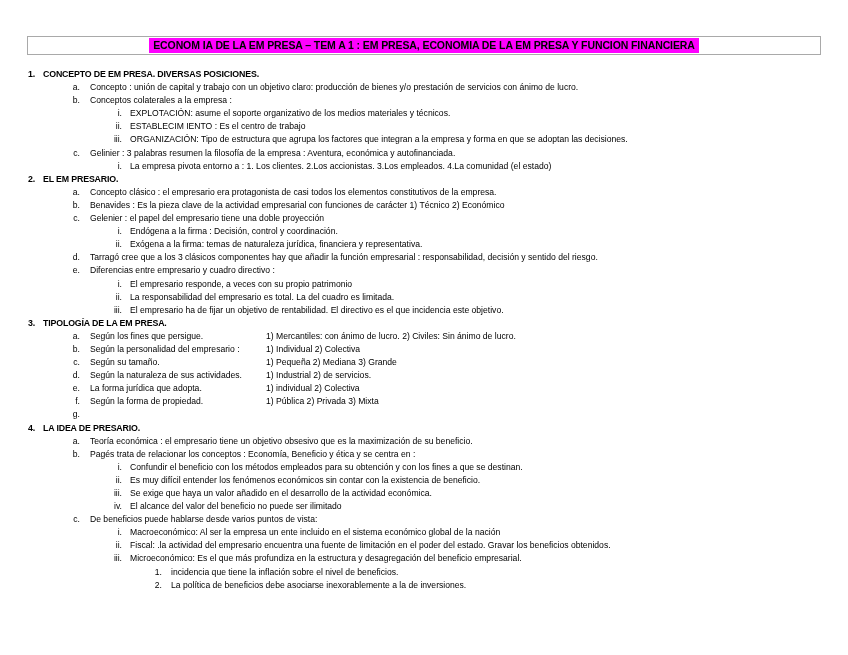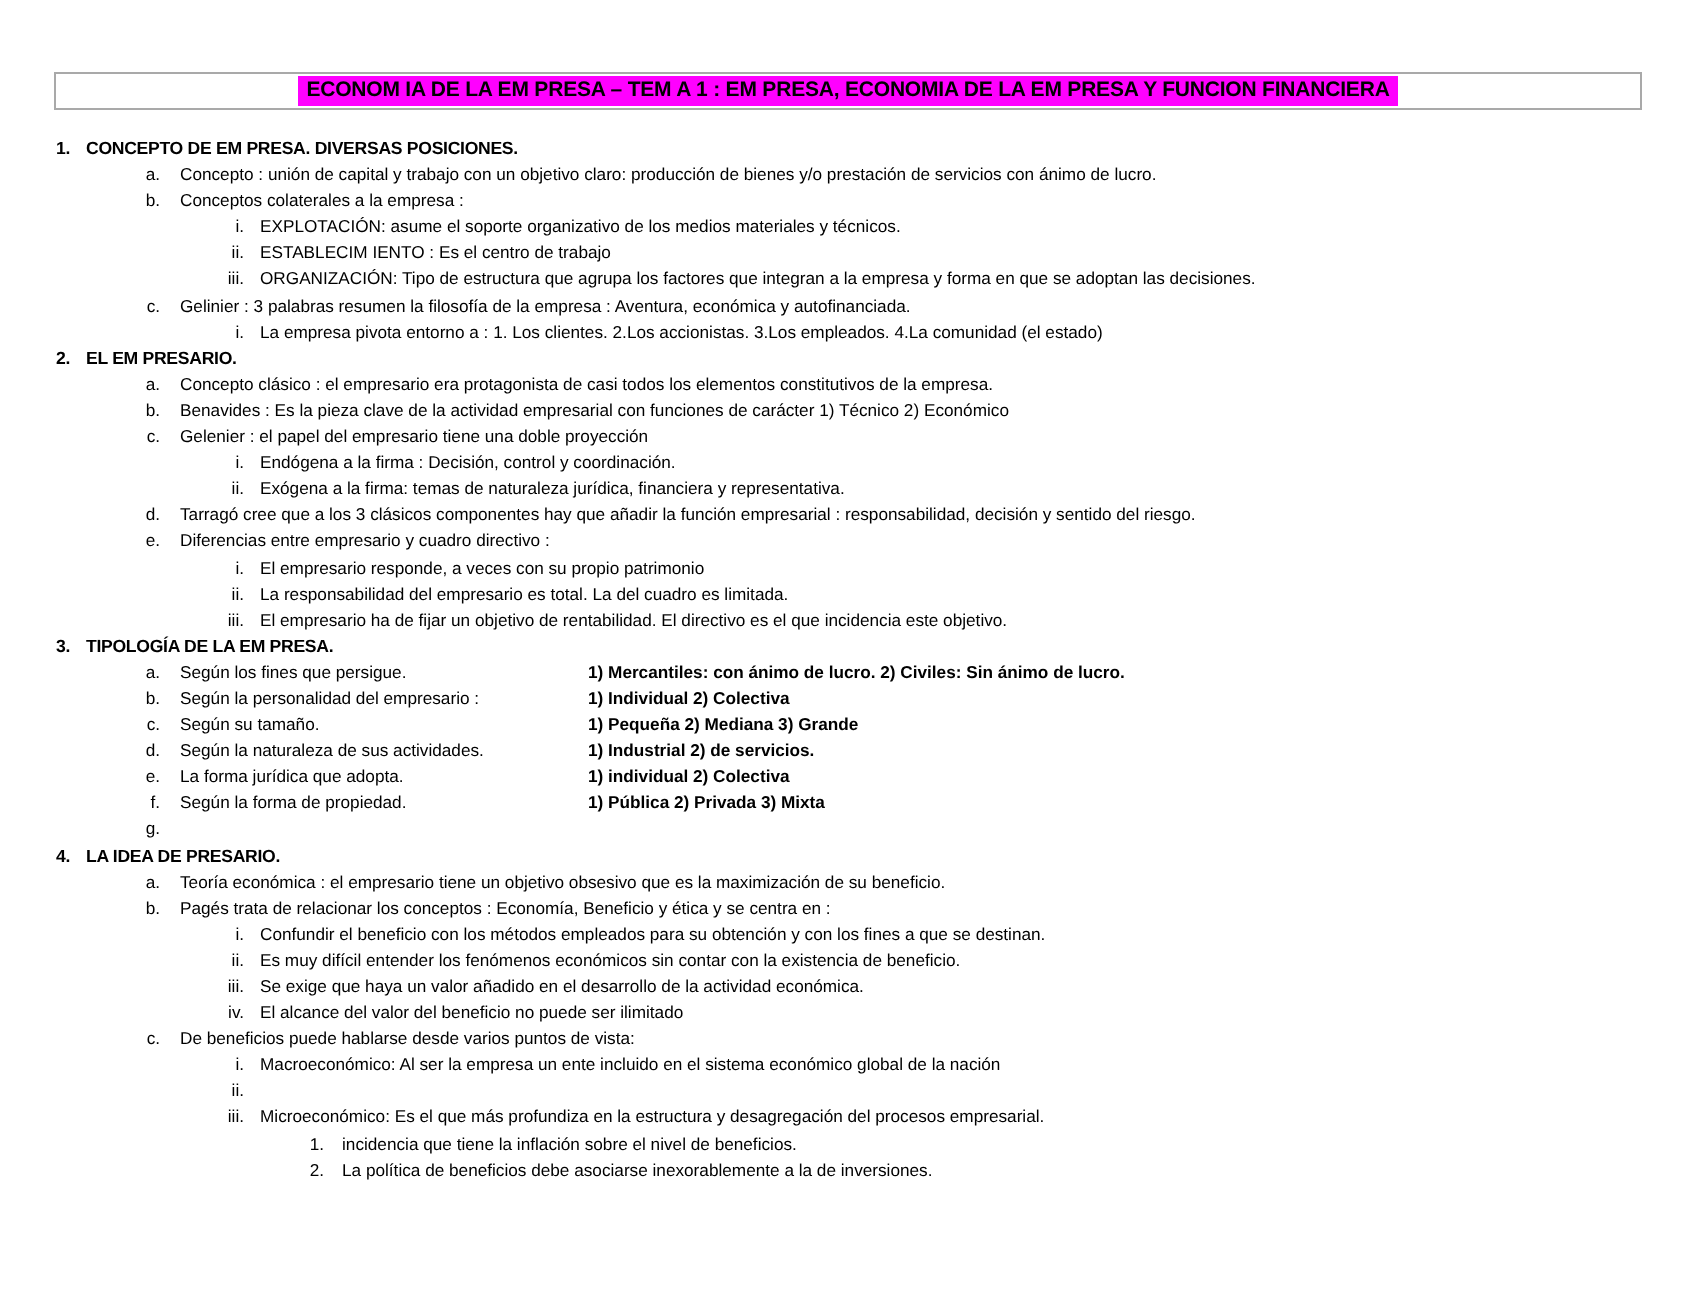--- a/index.html
+++ b/index.html
@@ -81,23 +81,23 @@
   
   .lvl2 .marker { width: 14px; margin-left: 66px; padding-right: 10px; }
 
   
   .lvl3 .marker { width: 18px; margin-left: 104px; padding-right: 8px; }
 
   
   .lvl4 .marker { width: 14px; margin-left: 148px; padding-right: 9px; }
 
   
-  .cols { display: flex; align-items: baseline; gap: 28px; }
+  .cols { display: flex; align-items: baseline; }
   .col-a { flex: 0 0 176px; }
-  .col-b { flex: 0 1 auto; font-weight: bold; }
+  .col-b { flex: 0 1 auto; }
 </style>
 </head>
 <body>
 
 <div class="page">
 
   <div class="title-box">
     <span class="title-highlight">ECONOM IA DE LA EM PRESA – TEM A 1 : EM PRESA, ECONOMIA DE LA EM PRESA Y FUNCION FINANCIERA</span>
   </div>
 
@@ -258,24 +258,25 @@
       <div class="row lvl2">
         <span class="marker">c.</span>
         <span class="txt">De beneficios puede hablarse desde varios puntos de vista:</span>
       </div>
       <div class="row lvl3">
         <span class="marker">i.</span>
         <span class="txt">Macroeconómico: Al ser la empresa un ente incluido en el sistema económico global de la nación</span>
       </div>
       <div class="row lvl3">
         <span class="marker">ii.</span>
-      </div>
-      <div class="row lvl3">
-        <span class="marker">iii.</span>
-        <span class="txt">Microeconómico: Es el que más profundiza en la estructura y desagregación del procesos empresarial.</span>
+        <span class="txt">Fiscal: .la actividad del empresario encuentra una fuente de limitación en el poder del estado. Gravar los beneficios obtenidos.</span>
+      </div>
+      <div class="row lvl3">
+        <span class="marker">iii.</span>
+        <span class="txt">Microeconómico: Es el que más profundiza en la estructura y desagregación del beneficio empresarial.</span>
       </div>
       <div class="row lvl4">
         <span class="marker">1.</span>
         <span class="txt">incidencia que tiene la inflación sobre el nivel de beneficios.</span>
       </div>
       <div class="row lvl4">
         <span class="marker">2.</span>
         <span class="txt">La política de beneficios debe asociarse inexorablemente a la de inversiones.</span>
       </div>
     </div>

